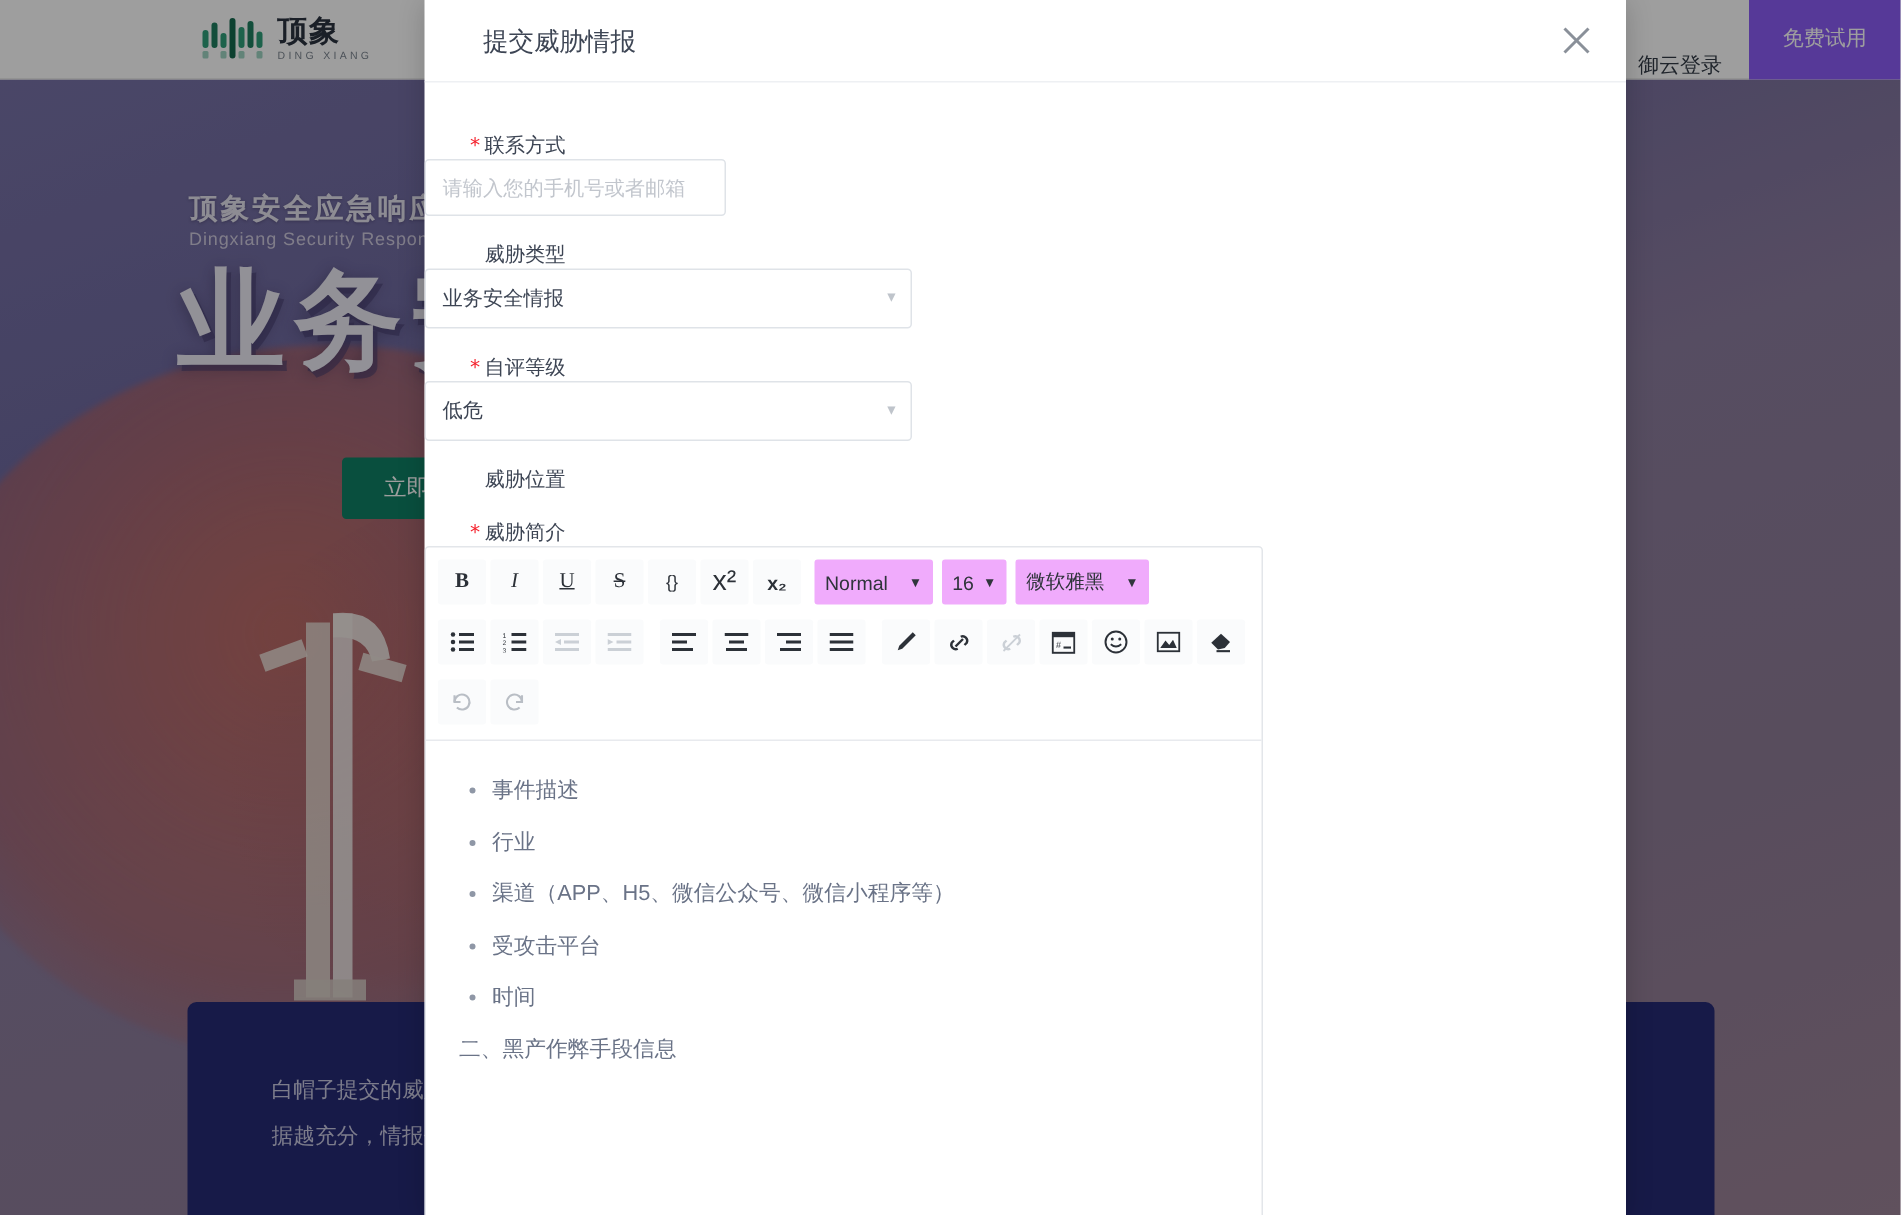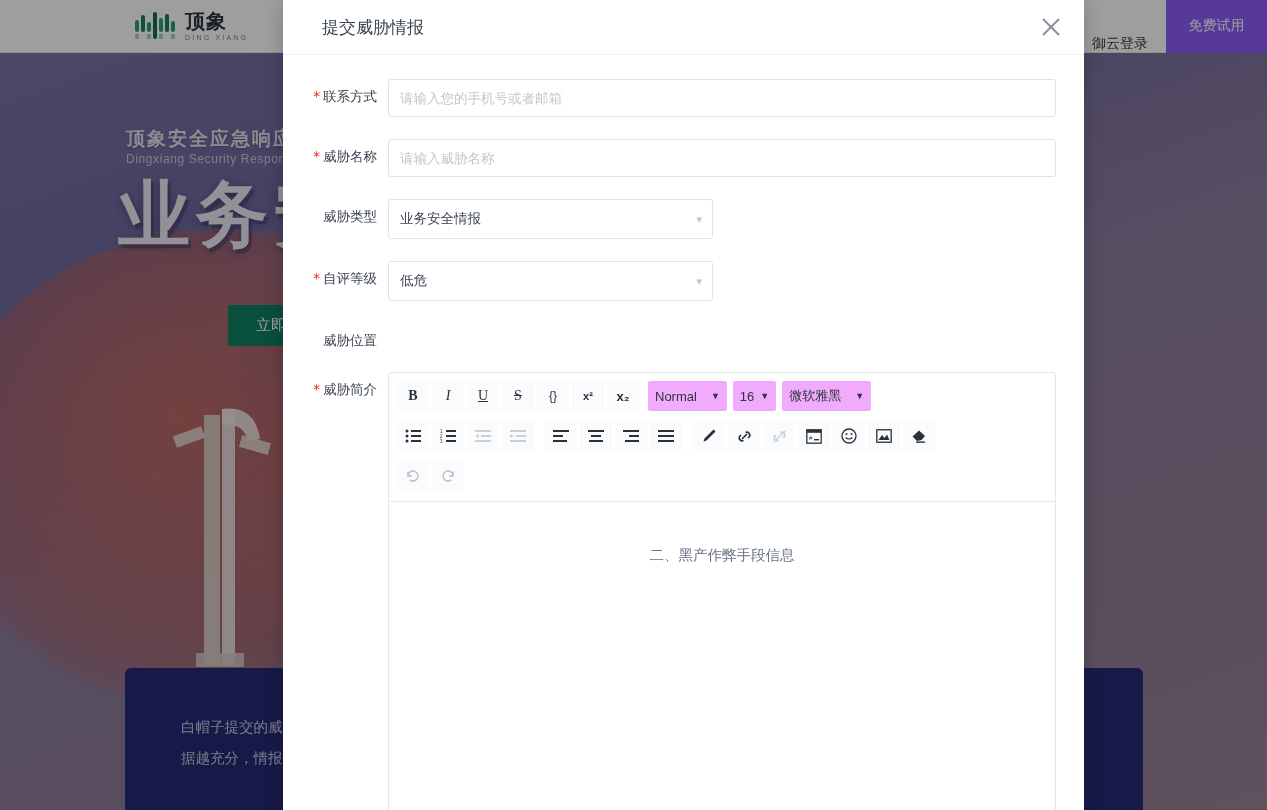--- a/index.html
+++ b/index.html
@@ -123,21 +123,21 @@
   .modal-close {
     position: absolute; right: 19px; top: 13px;
     width: 28px; height: 28px;
     display: flex; align-items: center; justify-content: center;
     cursor: pointer;
   }
   .modal-close svg { display: block; }
 
   .modal-body { padding: 24px 0 0 0; }
 
-  .form-row { display: flex; align-items: flex-start; margin-bottom: 22px; }
+  .form-row { display: flex; align-items: flex-start; margin-bottom: 8px; flex-direction: column; }
   .form-label {
     width: 105px;
     text-align: right;
     font-size: 13.5px; color: #3d4554;
     padding-top: 9px;
     padding-right: 11px;
     flex: none;
     white-space: nowrap;
   }
   .req { color: #f5222d; margin-right: 3px; font-family: "DejaVu Sans", sans-serif; }
@@ -212,21 +212,21 @@
   .tb-sel .tri { font-size: 9px; color: #30353c; }
 
   .ed-content {
     min-height: 330px;
     padding: 26px 22px 10px 22px;
     font-size: 14.5px;
     color: #5a6475;
     line-height: 1;
   }
   .ed-h { margin: 0 0 22px 0; color: #6a7387; font-size: 14.5px; }
-  .ed-h.second { margin-top: 20px; text-align: center; }
+  .ed-h.second { margin-top: 20px; }
   .ed-ul { margin: 0 0 6px 0; padding-left: 22px; }
   .ed-ul li {
     margin-bottom: 20px;
     color: #6a7387;
     font-size: 14.5px;
   }
   .ed-ul li::marker { color: #8f97a6; }
 </style>
 </head>
 <body>
@@ -296,28 +296,20 @@
 
     <div class="form-row">
       <div class="form-label">
         <span class="req">*</span><span>联系方式</span>
       </div>
       <div class="field-wrap">
         <input class="txt-input" type="text" placeholder="请输入您的手机号或者邮箱" style="">
       </div>
     </div>
 
-    <div class="form-row">
-      <div class="form-label">
-        <span class="req">*</span><span>威胁名称</span>
-      </div>
-      <div class="field-wrap">
-        <input class="txt-input" type="text" placeholder="请输入威胁名称" style="">
-      </div>
-    </div>
 
     <div class="form-row">
       <div class="form-label">
         <span>威胁类型</span>
       </div>
       <div class="field-wrap">
         <div class="sel-wrap">
           <div class="sel-box">
             <span>业务安全情报</span>
           </div>
@@ -354,21 +346,21 @@
         <div class="editor">
 
           <div class="ed-toolbar">
 
             <div class="ed-tb-row">
               <div class="tb-btn" style="font-weight:700;font-family:'Liberation Serif',serif;">B</div>
               <div class="tb-btn" style="font-style:italic;font-family:'Liberation Serif',serif;">I</div>
               <div class="tb-btn" style="text-decoration:underline;font-family:'Liberation Serif',serif;">U</div>
               <div class="tb-btn" style="text-decoration:line-through;font-family:'Liberation Serif',serif;">S</div>
               <div class="tb-btn" style="font-size:12px;">{}</div>
-              <div class="tb-btn" style="font-weight:700;font-size:11px;">x²</div>
+              <div class="tb-btn" style="font-weight:400;font-size:19px;">x²</div>
               <div class="tb-btn" style="font-weight:700;font-size:13px;">x₂</div>
 
               <div class="tb-sel" style="margin-left:6px;">
                 <span class="cap">Normal</span>
                 <span class="tri">▼</span>
               </div>
               <div class="tb-sel">
                 <span class="cap tight">16</span>
                 <span class="tri">▼</span>
               </div>
@@ -503,20 +495,27 @@
                 <svg width="16" height="16" viewBox="0 0 16 16">
                   <path d="M13 8 a5 5 0 1 0 -1.6 3.7" stroke="#b9bec5" stroke-width="1.4" fill="none"></path>
                   <path d="M13 3.5 L13 8 L9 8" stroke="#b9bec5" stroke-width="1.4" fill="none"></path>
                 </svg>
               </div>
             </div>
 
           </div>
 
           <div class="ed-content">
+            <ul class="ed-ul">
+              <li>事件描述</li>
+              <li>行业</li>
+              <li>渠道（APP、H5、微信公众号、微信小程序等）</li>
+              <li>受攻击平台</li>
+              <li>时间</li>
+            </ul>
             <p class="ed-h second">二、黑产作弊手段信息</p>
           </div>
 
         </div>
       </div>
     </div>
 
   </div>
 </div>
 

